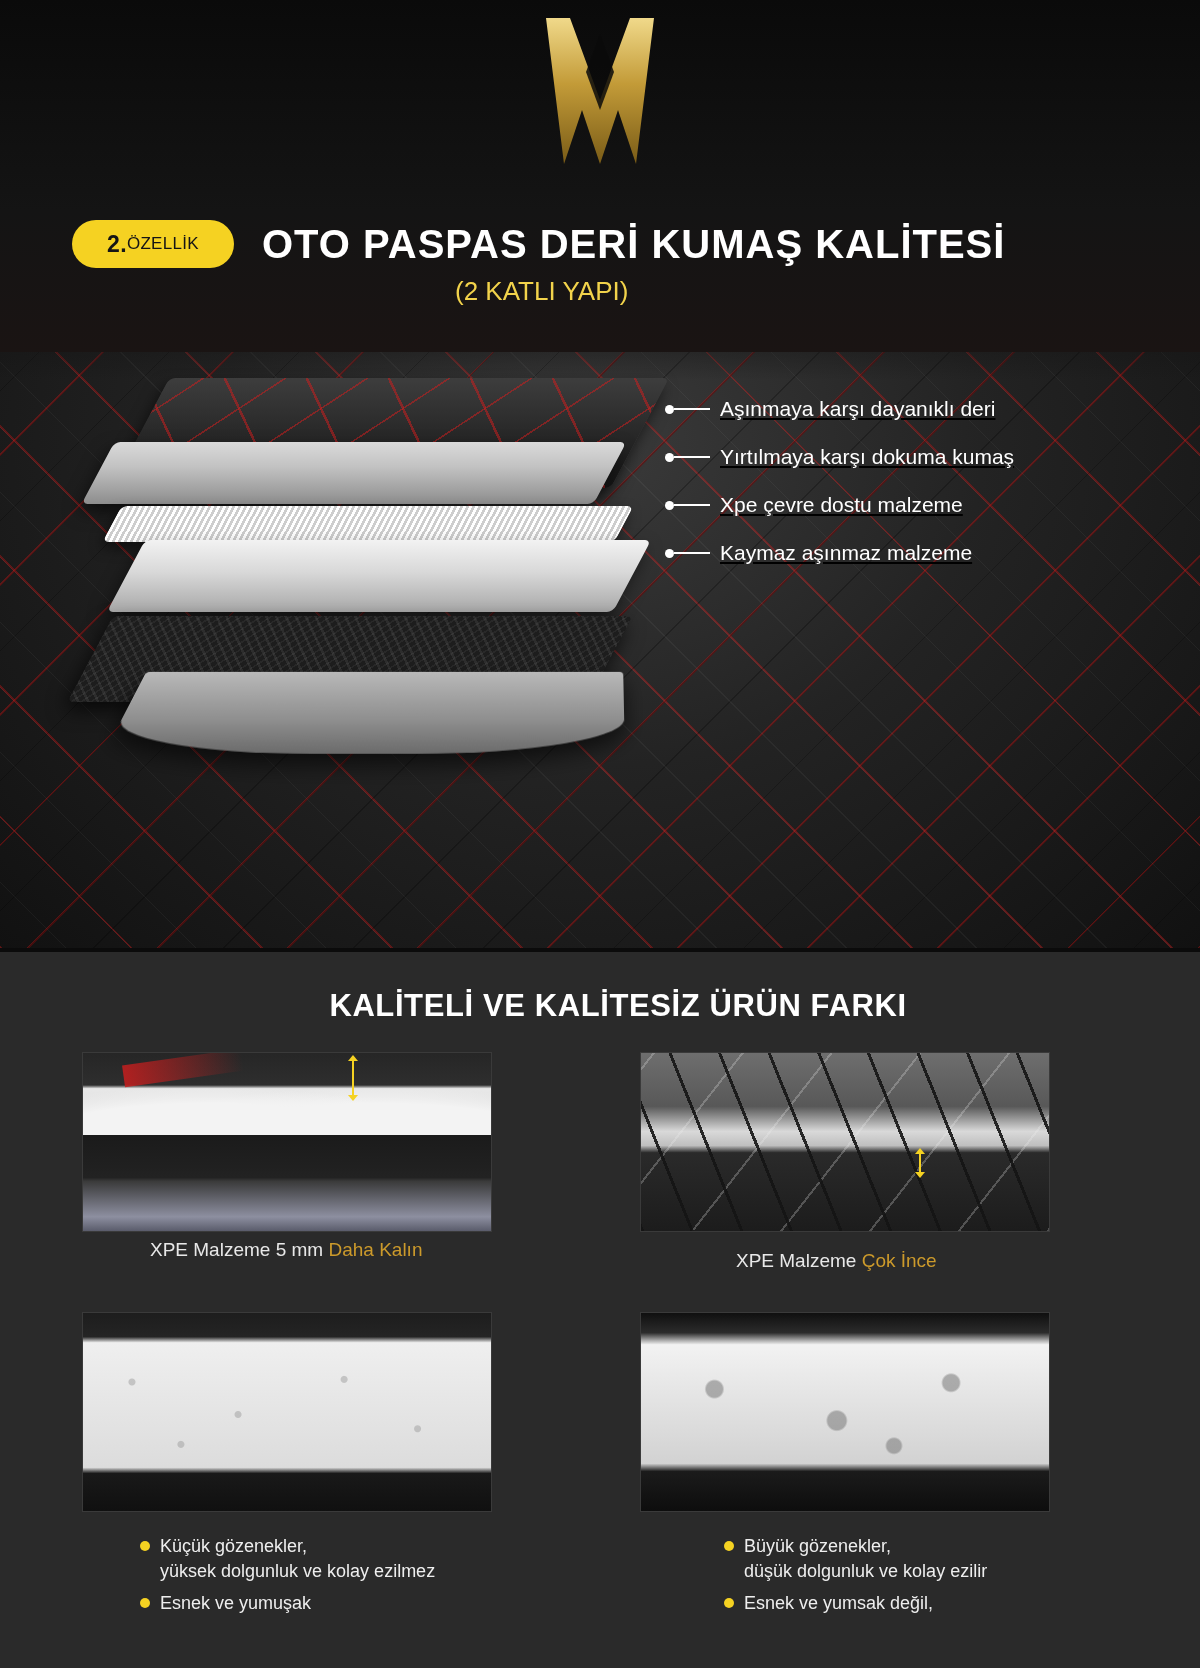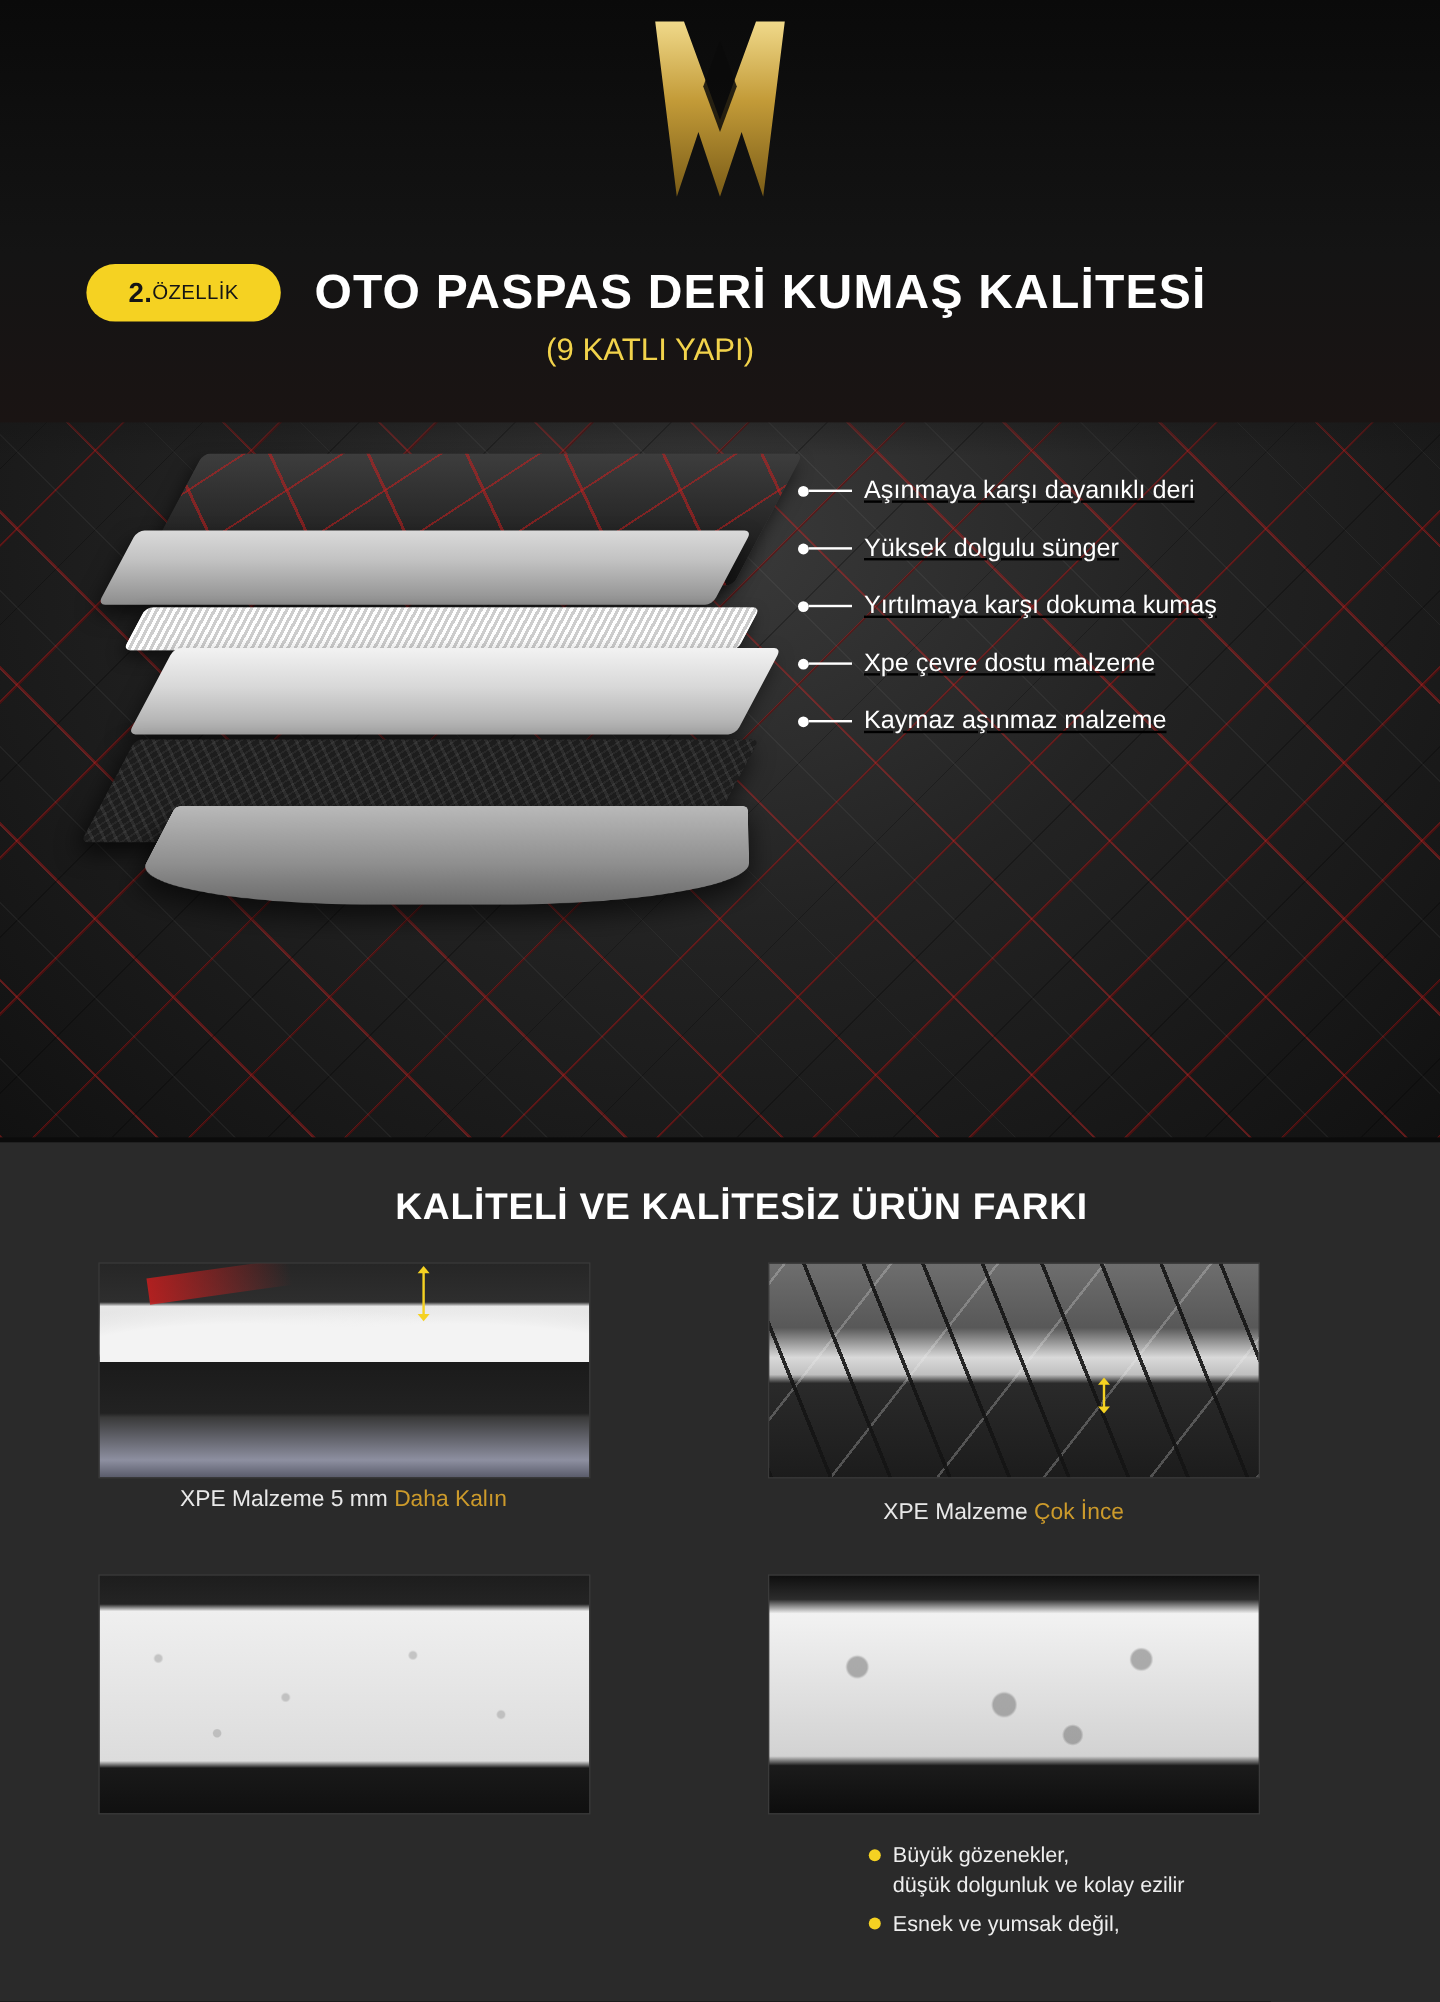--- a/index.html
+++ b/index.html
@@ -406,21 +406,21 @@
         <path d="M60 20 L74 58 L60 96 L46 58 Z" fill="#0b0b0b" opacity=".85"></path>
       </svg>
     </div>
 
     <div class="badge-feature">
       <span class="num">2.</span>
       <span class="sub">ÖZELLİK</span>
     </div>
 
     <h1 class="hero-title">OTO PASPAS DERİ KUMAŞ  KALİTESİ</h1>
-    <div class="hero-subtitle">(9 KATLI YAPI)</div>
+    <div class="hero-subtitle">(2 KATLI YAPI)</div>
 
     <div class="quilt"></div>
     <div class="quilt-fade"></div>
 
     <div class="stack">
       <div class="layer l-leather"></div>
       <div class="layer l-sponge"></div>
       <div class="layer l-woven"></div>
       <div class="layer l-xpe"></div>
       <div class="layer l-nonslip"></div>
@@ -429,25 +429,20 @@
 
     <div class="callouts">
       <div class="callout">
         <span class="dot"></span>
         <span class="line"></span>
         <span class="txt">Aşınmaya  karşı dayanıklı deri</span>
       </div>
       <div class="callout">
         <span class="dot"></span>
         <span class="line"></span>
-        <span class="txt">Yüksek dolgulu sünger</span>
-      </div>
-      <div class="callout">
-        <span class="dot"></span>
-        <span class="line"></span>
         <span class="txt">Yırtılmaya karşı dokuma kumaş</span>
       </div>
       <div class="callout">
         <span class="dot"></span>
         <span class="line"></span>
         <span class="txt">Xpe çevre dostu malzeme</span>
       </div>
       <div class="callout">
         <span class="dot"></span>
         <span class="line"></span>
@@ -472,20 +467,31 @@
     <div class="caption cap-good">
       <span>XPE  Malzeme 5 mm </span><span class="hl">Daha Kalın</span>
     </div>
     <div class="caption cap-bad">
       <span>XPE Malzeme </span><span class="hl">Çok İnce</span>
     </div>
 
     <div class="photo ph-good-2"></div>
     <div class="photo ph-bad-2"></div>
 
+    <div class="bullets bul-good">
+      <div class="row">
+        <span class="bdot"></span>
+        <span style="white-space:pre-line">Küçük gözenekler,
+yüksek dolgunluk ve kolay ezilmez</span>
+      </div>
+      <div class="row">
+        <span class="bdot"></span>
+        <span style="white-space:pre-line">Esnek ve yumuşak</span>
+      </div>
+    </div>
 
     <div class="bullets bul-bad">
       <div class="row">
         <span class="bdot"></span>
         <span style="white-space:pre-line">Büyük gözenekler,
 düşük dolgunluk ve kolay ezilir</span>
       </div>
       <div class="row">
         <span class="bdot"></span>
         <span style="white-space:pre-line">Esnek ve yumsak değil,</span>

